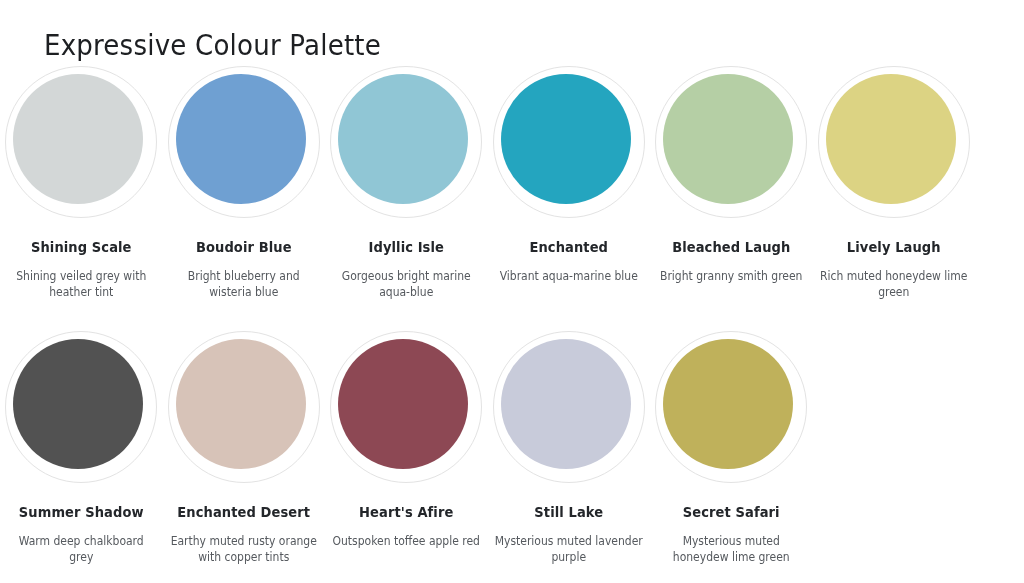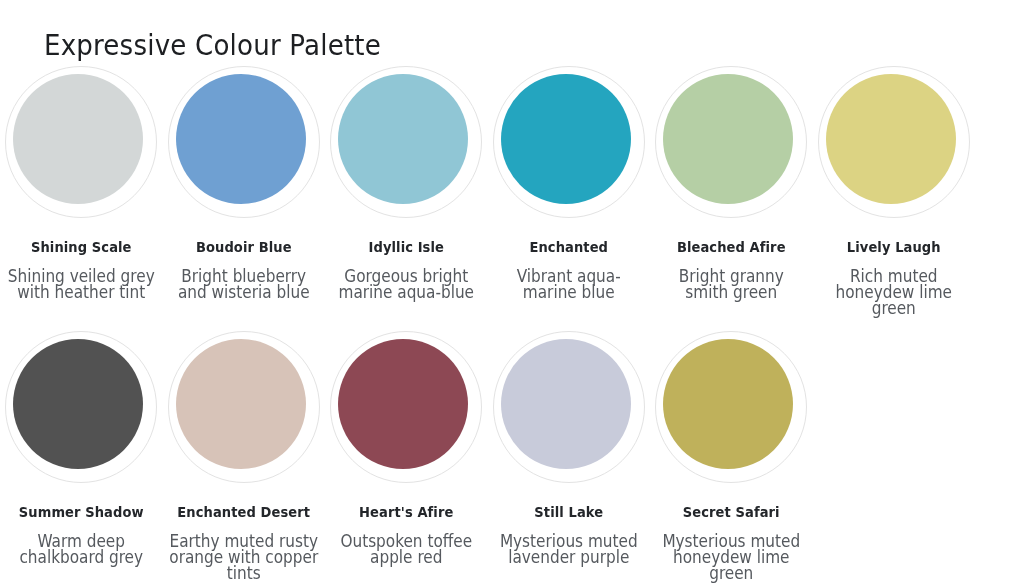--- a/index.html
+++ b/index.html
@@ -81,21 +81,21 @@
     font-size: 14.5px;
     font-weight: 700;
     color: #23262a;
     text-align: center;
     line-height: 18px;
     letter-spacing: 0.1px;
   }
 
   .swatch-desc {
     margin-top: 12px;
-    font-size: 17px;
+    font-size: 12px;
     font-weight: 400;
     color: #55595e;
     text-align: center;
     line-height: 16px;
     width: 150px;
   }
 </style>
 </head>
 <body>
 
@@ -131,21 +131,21 @@
         <div class="ring">
           <div class="disc" style="background: rgb(36, 165, 191);"></div>
         </div>
         <div class="swatch-name">Enchanted</div>
         <div class="swatch-desc">Vibrant aqua-marine blue</div>
       </div>
       <div class="swatch-card">
         <div class="ring">
           <div class="disc" style="background: rgb(181, 207, 165);"></div>
         </div>
-        <div class="swatch-name">Bleached Afire</div>
+        <div class="swatch-name">Bleached Laugh</div>
         <div class="swatch-desc">Bright granny smith green</div>
       </div>
       <div class="swatch-card">
         <div class="ring">
           <div class="disc" style="background: rgb(220, 211, 131);"></div>
         </div>
         <div class="swatch-name">Lively Laugh</div>
         <div class="swatch-desc">Rich muted honeydew lime green</div>
       </div>
     </div>

